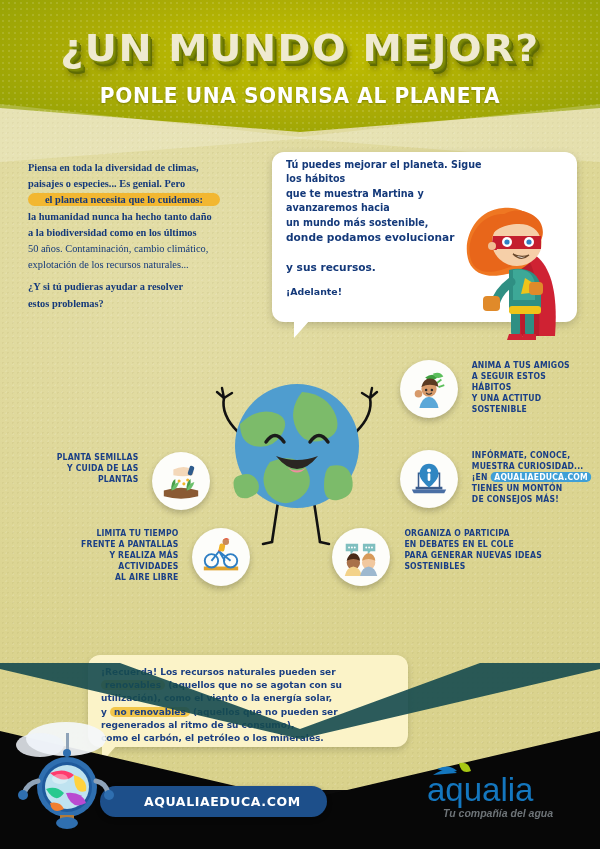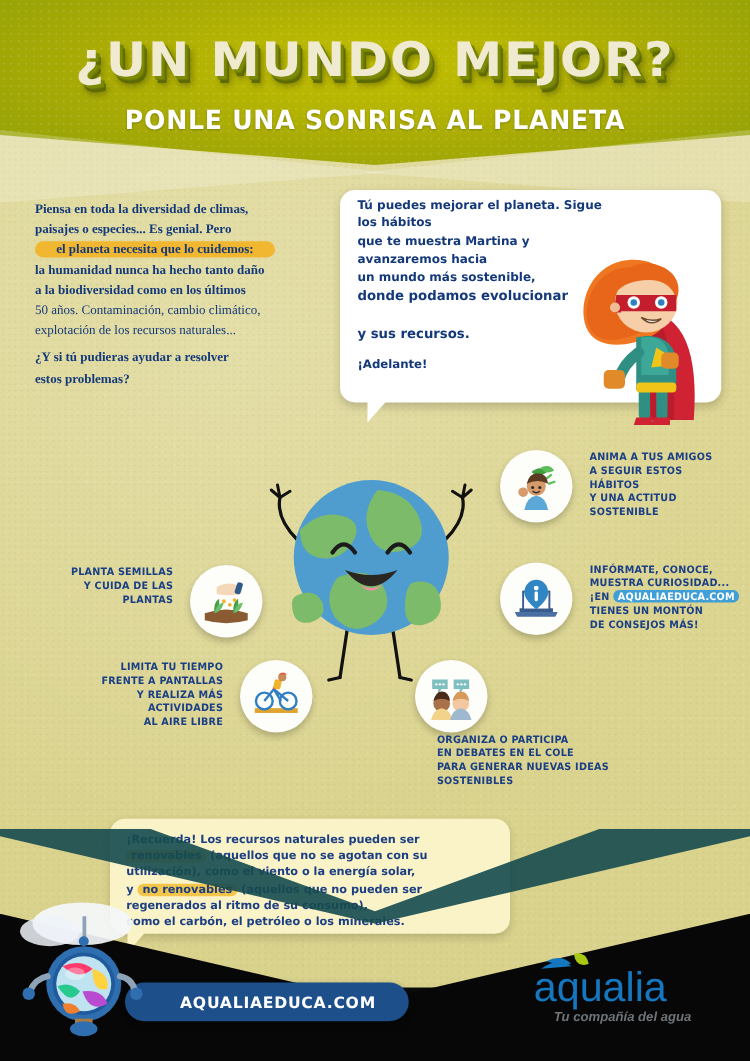--- a/index.html
+++ b/index.html
@@ -363,21 +363,21 @@
     </div>
     <div class="tip-txt">
       <span>INFÓRMATE, CONOCE,</span><br>
       <span>MUESTRA CURIOSIDAD...</span><br>
       <span>¡EN </span><span class="lnk">AQUALIAEDUCA.COM</span><br>
       <span>TIENES UN MONTÓN</span><br>
       <span>DE CONSEJOS MÁS!</span>
     </div>
   </div>
 
-  <div class="tip t-right" style="left:332px; top:528px; width:262px;flex-direction:column;">
+  <div class="tip t-right" style="left:332px; top:528px; width:262px;">
     <div class="icon-circle">
       <svg viewBox="0 0 44 44" width="42" height="42">
         <path d="M6 8 h13 v8 h-5 l-3 4 v-4 h-5 Z" fill="#7fbfbf"></path>
         <path d="M24 8 h13 v8 h-5 l-3 4 v-4 h-5 Z" fill="#7fbfbf"></path>
         <circle cx="9.5" cy="12" r="1" fill="#fff"></circle>
           <circle cx="12.5" cy="12" r="1" fill="#fff"></circle>
           <circle cx="15.5" cy="12" r="1" fill="#fff"></circle>
         <circle cx="27.5" cy="12" r="1" fill="#fff"></circle>
           <circle cx="30.5" cy="12" r="1" fill="#fff"></circle>
           <circle cx="33.5" cy="12" r="1" fill="#fff"></circle>

